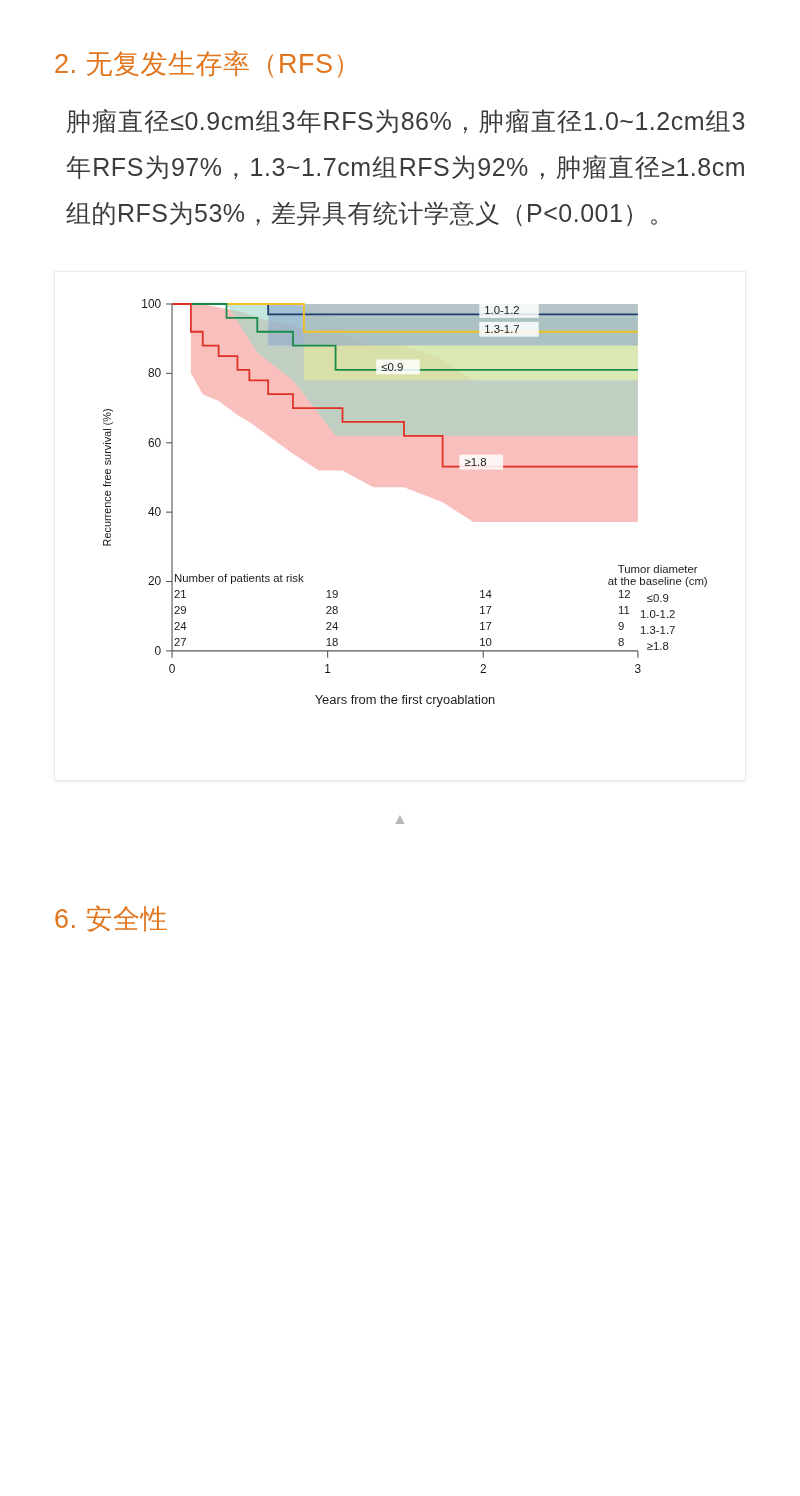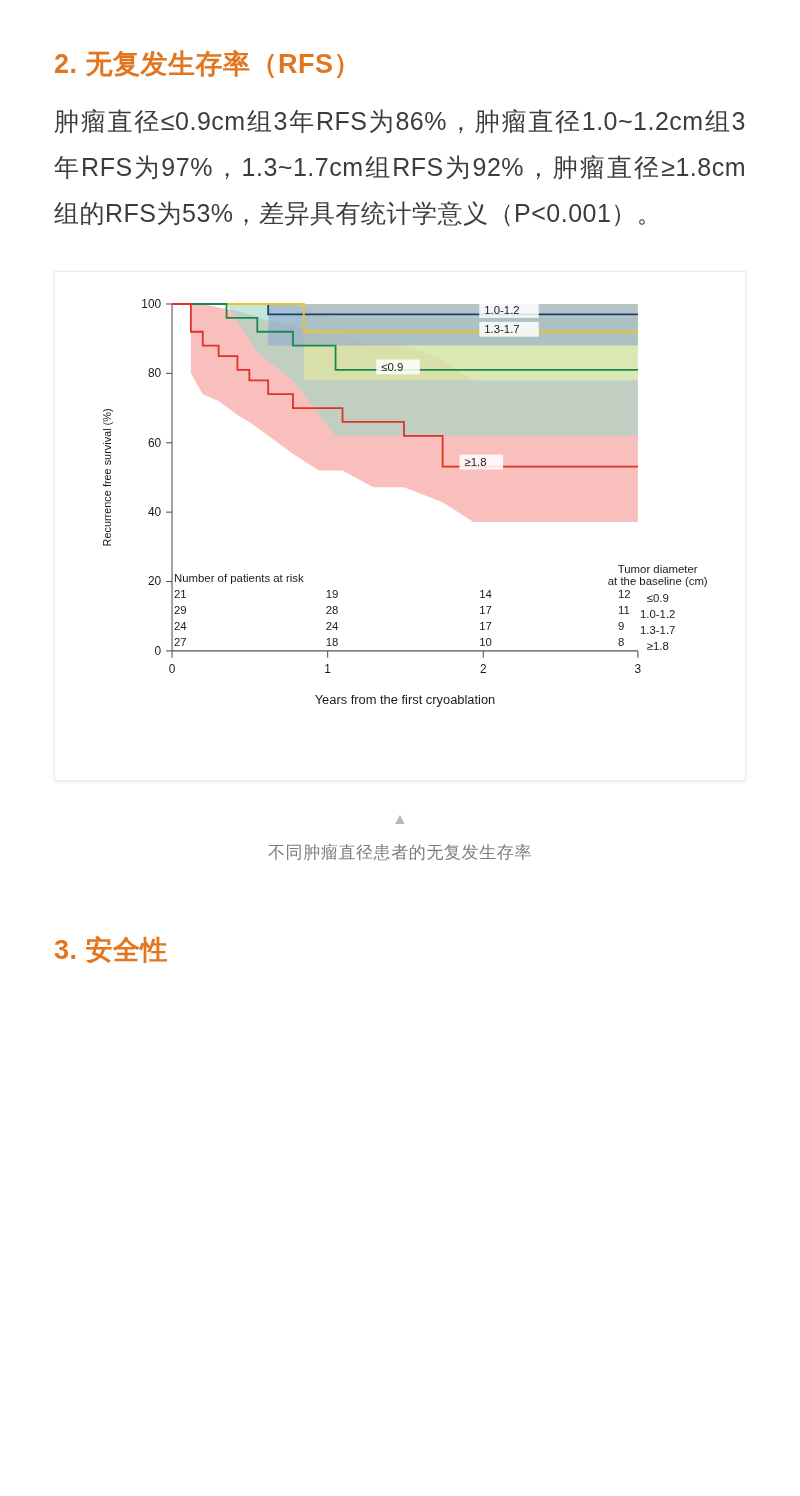--- a/index.html
+++ b/index.html
@@ -17,29 +17,29 @@
   .page {
     width: 800px;
     min-height: 1496px;
     box-sizing: border-box;
     padding: 36px 54px 40px 54px;
     position: relative;
   }
   h2.section-heading {
     color: #e2761f;
     font-size: 27px;
-    font-weight: bold;
+    font-weight: normal;
     margin: 10px 0 14px 0;
     letter-spacing: 0.5px;
     line-height: 1.4;
   }
   p.body-text {
     font-size: 25px;
     line-height: 1.85;
-    margin: 0 0 10px 0;
+    margin: 0 0 10px 12px;
     color: #3c3c3c;
     letter-spacing: 0.5px;
     text-align: justify;
   }
   .figure-card {
     margin: 34px 0 0 0;
     background: #ffffff;
     border: 1px solid #eceaea;
     box-shadow: 0 1px 3px rgba(0,0,0,0.07);
     padding: 10px 8px 8px 8px;
@@ -188,19 +188,18 @@
         <text class="risk-text" x="600" y="321" text-anchor="middle">≤0.9</text>
         <text class="risk-text" x="600" y="337" text-anchor="middle">1.0-1.2</text>
         <text class="risk-text" x="600" y="353" text-anchor="middle">1.3-1.7</text>
         <text class="risk-text" x="600" y="369" text-anchor="middle">≥1.8</text>
 
       </svg>
     </div>
   </div>
 
   <div class="caption-arrow">▲</div>
-  <div class="figure-caption">不同肿瘤直径患者的无复发生存率</div>
 
   <div class="spacer-lg"></div>
 
-  <h2 class="section-heading">3. 安全性</h2>
+  <h2 class="section-heading">6. 安全性</h2>
 
 </div>
 
 </body></html>

